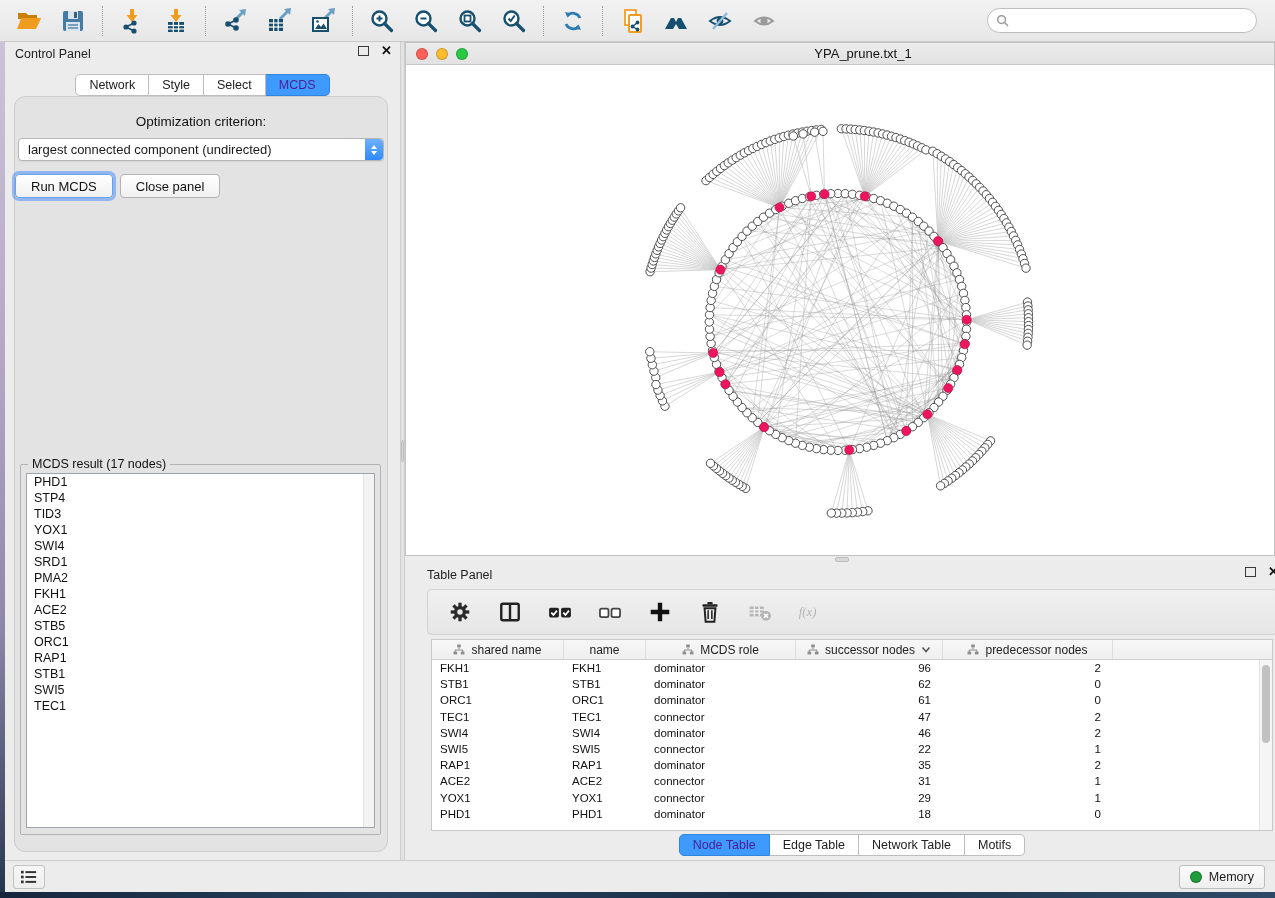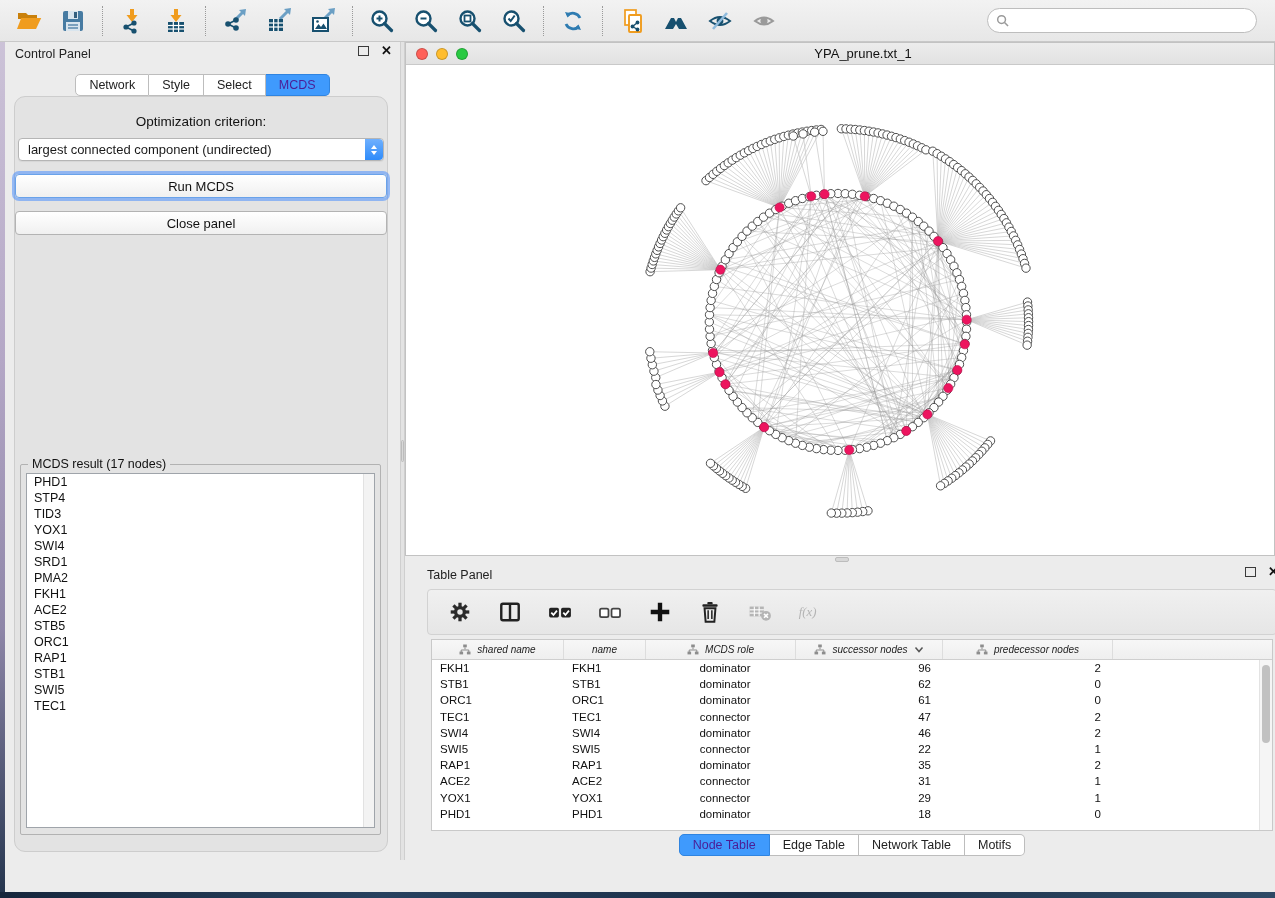--- a/index.html
+++ b/index.html
@@ -49,21 +49,21 @@
     border:1px solid #cdcdcd; border-radius:11px; }
   .opt-label { margin-top:17px; text-align:center; font-size:13.5px; color:#111; }
   .select-box { position:relative; width:366px; height:23px; margin:9px auto 0; background:#fff;
     border:1px solid #b5b5b5; border-radius:4px; font-size:13px; display:flex; align-items:center;
     padding-left:9px; cursor:pointer; box-shadow:0 1px 1px rgba(0,0,0,.06); }
   .select-box .stepper { position:absolute; right:0; top:0; width:18px; height:21px;
     background:linear-gradient(180deg,#6fb0fe,#2e8bfa); border-radius:0 4px 4px 0;
     display:flex; flex-direction:column; align-items:center; justify-content:center; gap:2px; }
   .tri-up { width:0; height:0; border-left:3.5px solid transparent; border-right:3.5px solid transparent; border-bottom:4.5px solid #fff; }
   .tri-dn { width:0; height:0; border-left:3.5px solid transparent; border-right:3.5px solid transparent; border-top:4.5px solid #fff; }
-  .btn-row { margin-top:13px; display:flex; justify-content:flex-end; gap:13px;flex-direction:column; }
+  .btn-row { margin-top:13px; display:flex; justify-content:flex-start; gap:7px; }
   .mac-btn { height:24px; padding:0 15px; background:linear-gradient(180deg,#ffffff,#f0f0f0);
     border:1px solid #b3b3b3; border-radius:4px; font-size:13px; font-family:"Liberation Sans",sans-serif; cursor:pointer; color:#111; }
   .mac-btn.focused { box-shadow:0 0 0 3px rgba(77,144,254,.55); border-color:#69a2ea; }
   .result-box { position:absolute; left:5px; right:6px; top:367px; bottom:16px;
     border:1px solid #b2b2b2; border-radius:2px; }
   .result-legend { position:absolute; top:-8px; left:7px; background:#e3e3e3; padding:0 4px; font-size:12.5px; color:#111; }
   .result-list { position:absolute; left:5px; right:5px; top:8px; bottom:6px; background:#fff;
     border:1px solid #9fa4aa; overflow:hidden; }
   .result-track { position:absolute; right:0; top:0; bottom:0; width:11px; background:#f3f3f3; border-left:1px solid #e2e2e2; }
   .list-item { height:16px; line-height:16px; padding-left:7px; font-size:12.5px; color:#111; }
@@ -83,27 +83,27 @@
 
   
   .table-panel { position:absolute; left:12px; top:521px; width:870px; height:297px; background:#ececec; }
   .tp-toolbar { position:absolute; left:10px; right:10px; top:26px; height:46px;
     background:linear-gradient(180deg,#f0f0f0,#e6e6e6); border:1px solid #d2d2d2; border-radius:4px;
     display:flex; align-items:center; gap:26px; padding-left:20px; }
   .tp-ic { width:24px; height:24px; display:flex; align-items:center; justify-content:center; cursor:pointer; }
   .tp-table { position:absolute; left:14px; right:14px; top:76px; height:192px; background:#fff;
     border:1px solid #c9c9c9; overflow:hidden; }
   .thead { display:flex; height:20px; background:linear-gradient(180deg,#f7f7f7,#efefef); border-bottom:1px solid #cfcfcf; }
-  .th { display:flex; align-items:center; justify-content:center; gap:6px; font-size:10px; color:#222;
-    border-right:1px solid #ddd; cursor:pointer;font-style:italic; }
+  .th { display:flex; align-items:center; justify-content:center; gap:6px; font-size:12px; color:#222;
+    border-right:1px solid #ddd; cursor:pointer; }
   .tbody { position:relative; }
   .tr { display:flex; height:16.2px; align-items:center; cursor:default; }
   .td { font-size:11.5px; color:#111; padding-left:8px; overflow:hidden; white-space:nowrap; }
   .td.num { text-align:right; padding-right:12px; }
-  .c0 { width:132px; } .c1 { width:82px; } .c2 { width:150px;text-align:center; } .c3 { width:147px; } .c4 { width:170px; } .cf { flex:1; border-right:none; }
+  .c0 { width:132px; } .c1 { width:82px; } .c2 { width:150px; } .c3 { width:147px; } .c4 { width:170px; } .cf { flex:1; border-right:none; }
   .tscroll { position:absolute; right:0; top:20px; bottom:0; width:13px; background:#f5f5f5; border-left:1px solid #e3e3e3; }
   .tthumb { position:absolute; left:2px; top:5px; width:8px; height:78px; background:#c1c1c1; border-radius:4px; cursor:pointer; }
   .tp-tabbar { position:absolute; left:0; right:0; top:271px; display:flex; justify-content:center; }
 
   
   .statusbar { position:absolute; left:0; top:860px; width:1270px; height:33px; background:#ececec; border-top:1px solid #cfcfcf; }
   .list-btn { position:absolute; left:8px; top:4px; width:32px; height:24px; background:linear-gradient(180deg,#f7f7f7,#ededed);
     border:1px solid #c2c2c2; border-radius:3px; display:flex; align-items:center; justify-content:center; cursor:pointer; }
   .memory-btn { position:absolute; right:10px; top:4px; height:24px; padding:0 10px; background:linear-gradient(180deg,#fbfbfb,#efefef);
     border:1px solid #bdbdbd; border-radius:3px; display:flex; align-items:center; gap:7px; font-size:12.5px; cursor:pointer; }
@@ -1195,15 +1195,33 @@
                 <div class="tab active">Node Table</div>
                 <div class="tab">Edge Table</div>
                 <div class="tab">Network Table</div>
                 <div class="tab">Motifs</div>
               </div>
           </div>
         </div>
       </div>
     </div>
 
+    <div class="statusbar">
+      <span class="list-btn">
+        <svg viewBox="0 0 22 18" width="20" height="16">
+            <g fill="#333">
+              <rect x="2" y="2" width="3" height="3"></rect>
+              <rect x="7" y="2.4" width="12" height="2.2"></rect>
+              <rect x="2" y="7.5" width="3" height="3"></rect>
+              <rect x="7" y="7.9" width="12" height="2.2"></rect>
+              <rect x="2" y="13" width="3" height="3"></rect>
+              <rect x="7" y="13.4" width="12" height="2.2"></rect>
+            </g>
+          </svg>
+      </span>
+      <span class="memory-btn">
+        <span class="mem-dot"></span>
+        <span>Memory</span>
+      </span>
+    </div>
   </div>
   <div class="wall-bottom"></div>
 </div>
 
 </body></html>

